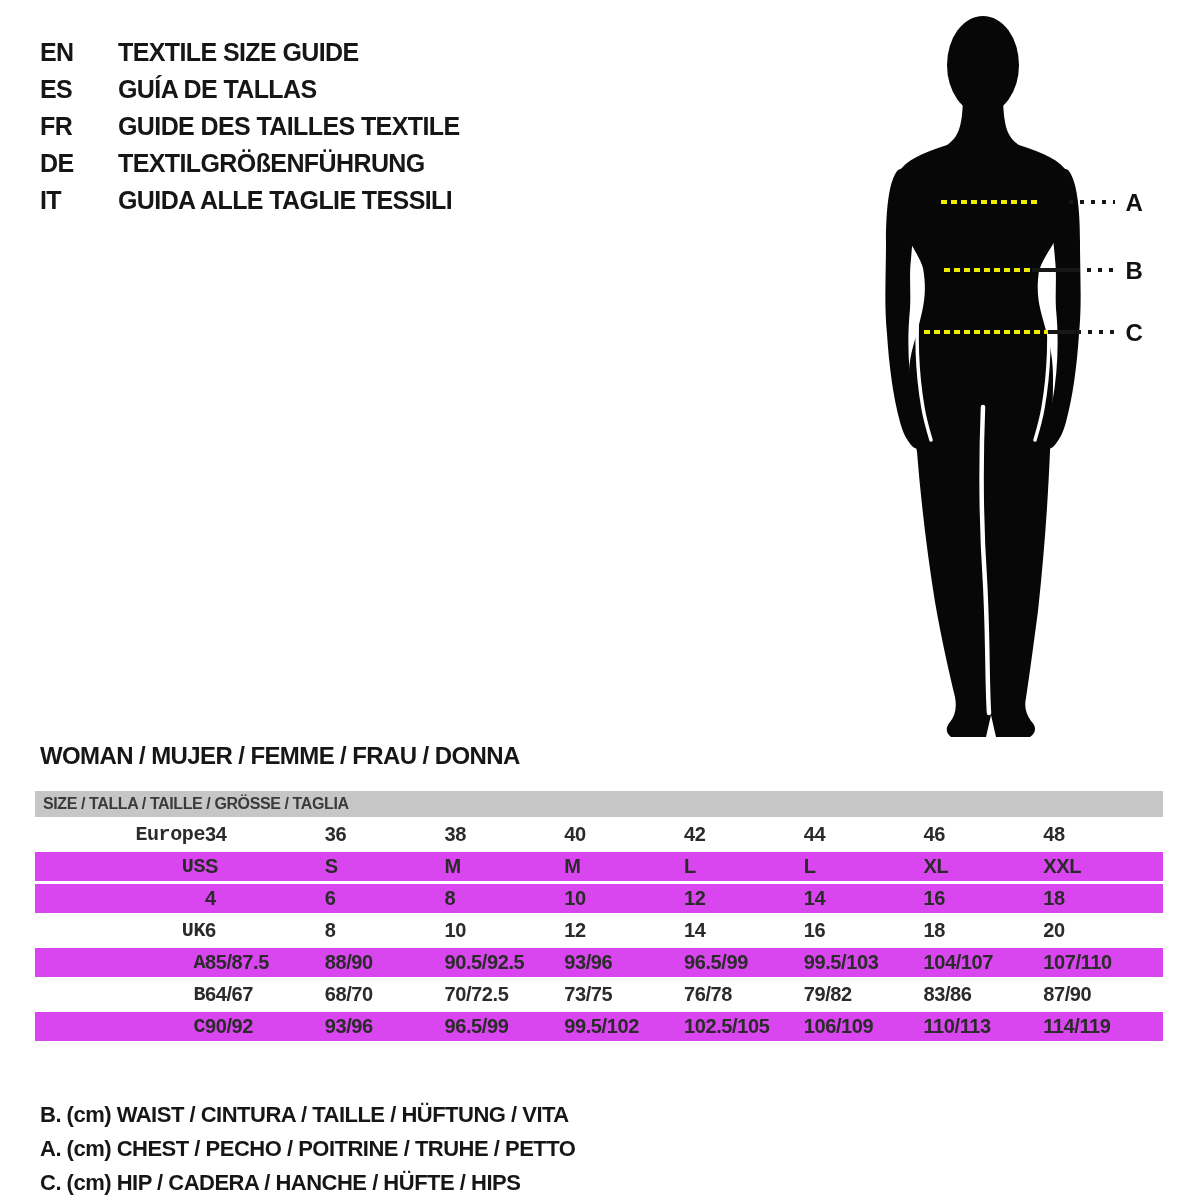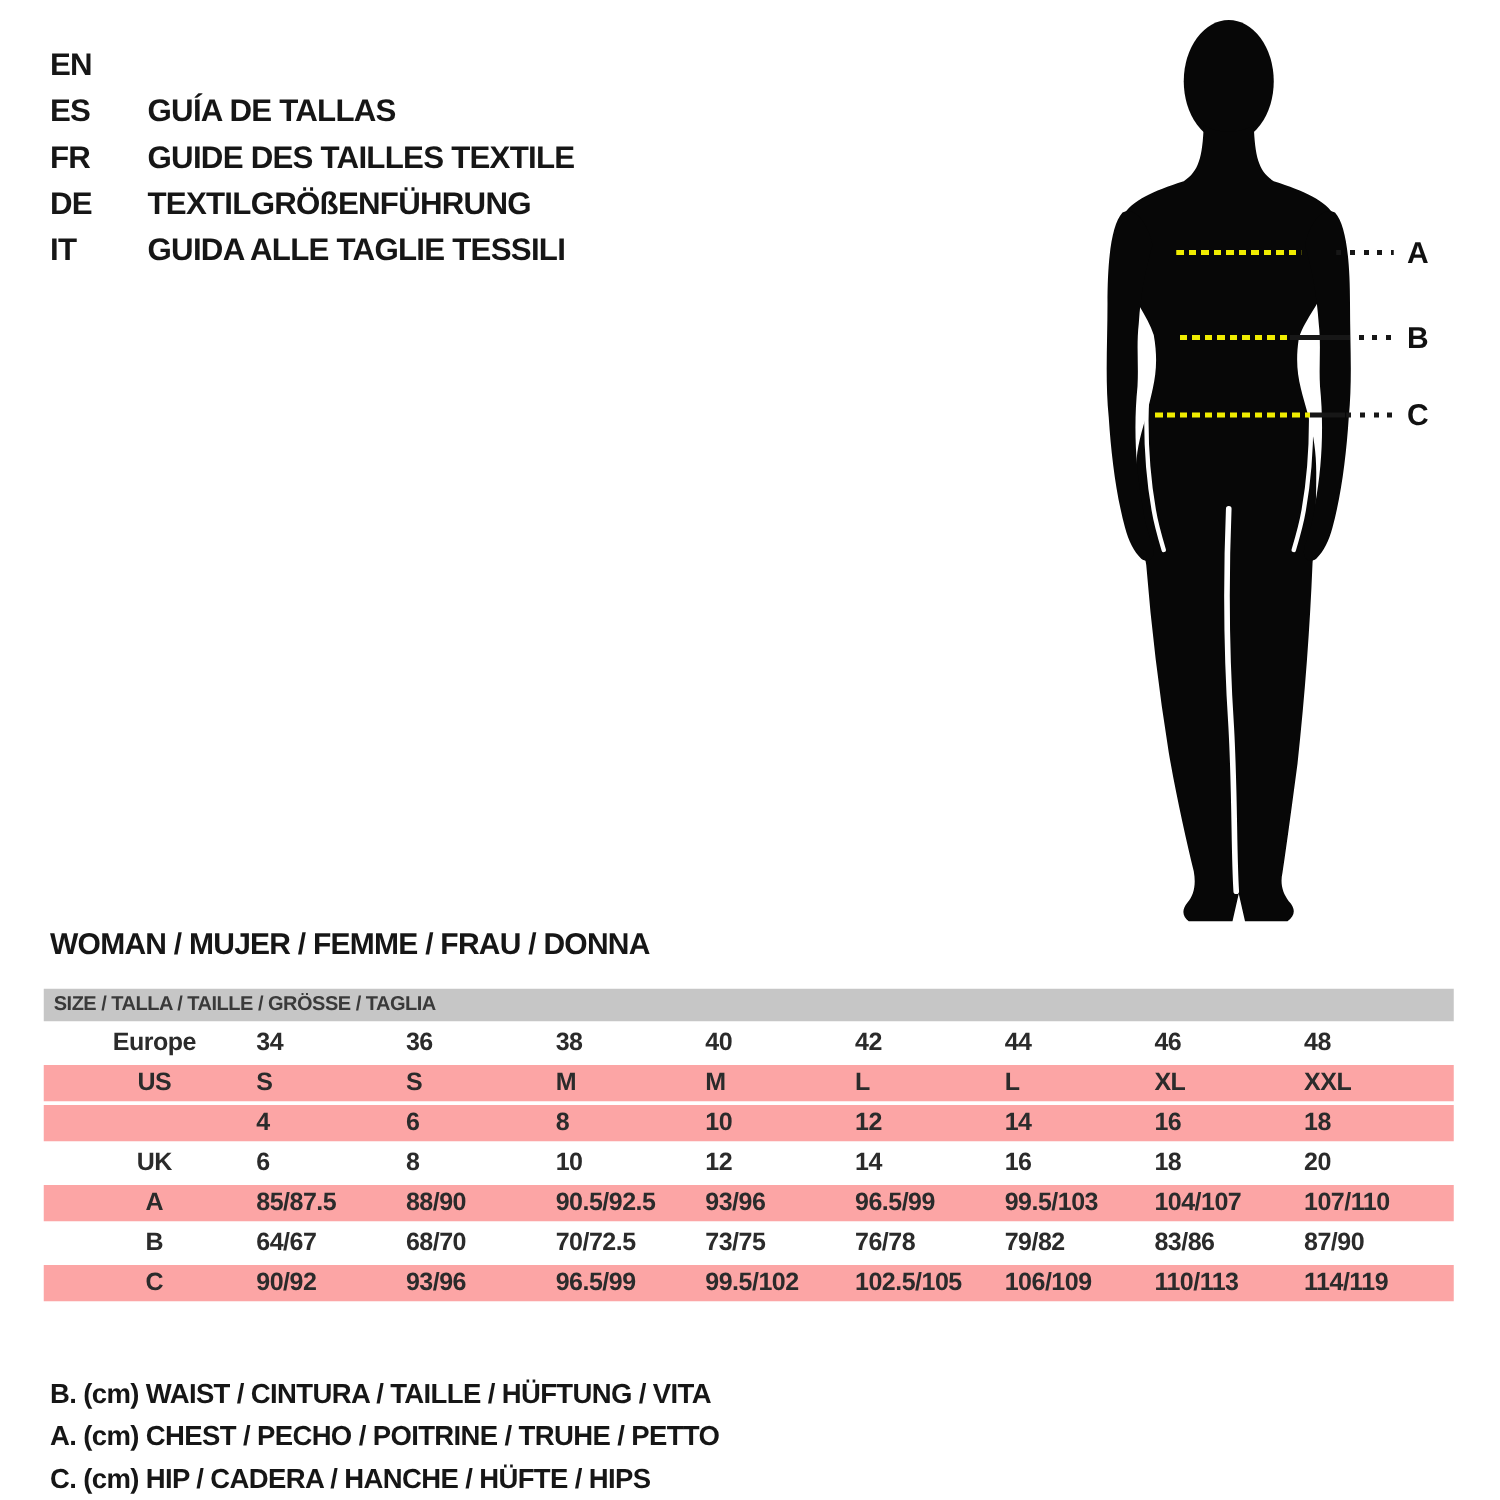--- a/index.html
+++ b/index.html
@@ -54,40 +54,41 @@
     height:26px; line-height:26px; margin-bottom:3px;
     background:#c6c6c6; padding-left:8px;
     font-size:16px; font-weight:bold; letter-spacing:-0.4px; color:#3a3a3a;
     white-space:nowrap;
   }
   .trow {
     display:flex; height:29px; line-height:29px; margin-bottom:3px;
     font-size:20px; font-weight:bold; letter-spacing:-0.4px; color:#2b2b2b;
     background:#ffffff;
   }
-  .trow.shade { background:#fca5a5; }
-  .cell-label { flex:0 0 170px; padding-left:7px; text-align:center; }
+  .trow.shade { background:#d946ef; }
+  .cell-label { flex:0 0 170px; padding-left:7px; text-align:right;font-family:Liberation Mono, monospace; }
   .cell { flex:1 1 0; text-align:left; }
 
   
   .legend { position:absolute; left:40px; top:1098px; }
   .legend-line {
     height:34px; line-height:34px;
     font-size:22px; font-weight:bold; letter-spacing:-0.5px; color:#161616;
     white-space:nowrap;
   }
 </style>
 </head>
 <body>
 
 <div id="page">
 
   <div class="langs" id="langs">
       <div class="lang-row">
         <span class="lang-code">EN</span>
+        <span>TEXTILE SIZE GUIDE</span>
       </div>
       <div class="lang-row">
         <span class="lang-code">ES</span>
         <span>GUÍA DE TALLAS</span>
       </div>
       <div class="lang-row">
         <span class="lang-code">FR</span>
         <span>GUIDE DES TAILLES TEXTILE</span>
       </div>
       <div class="lang-row">

